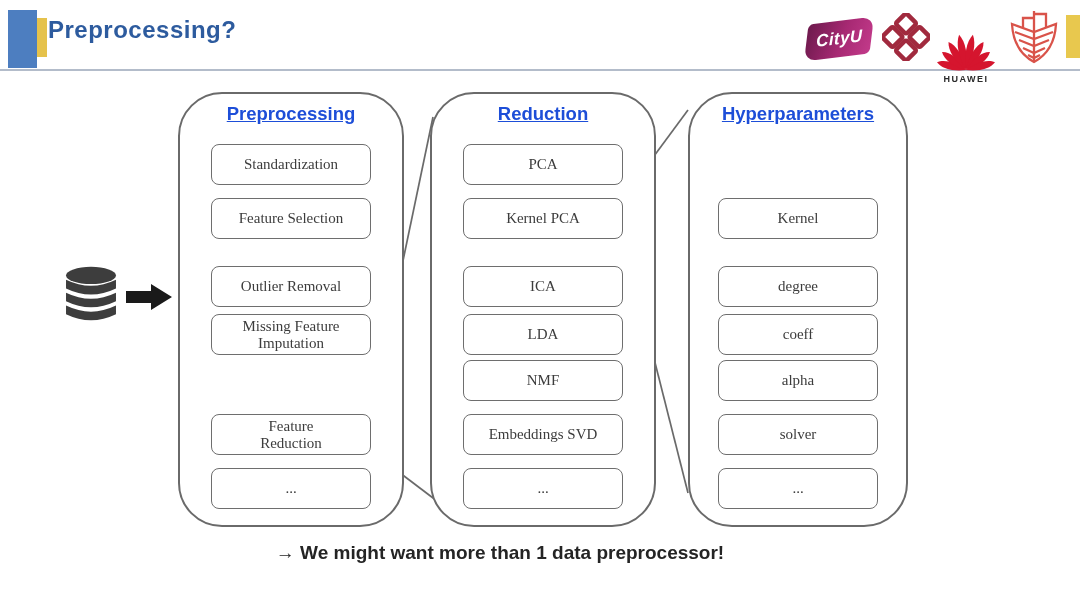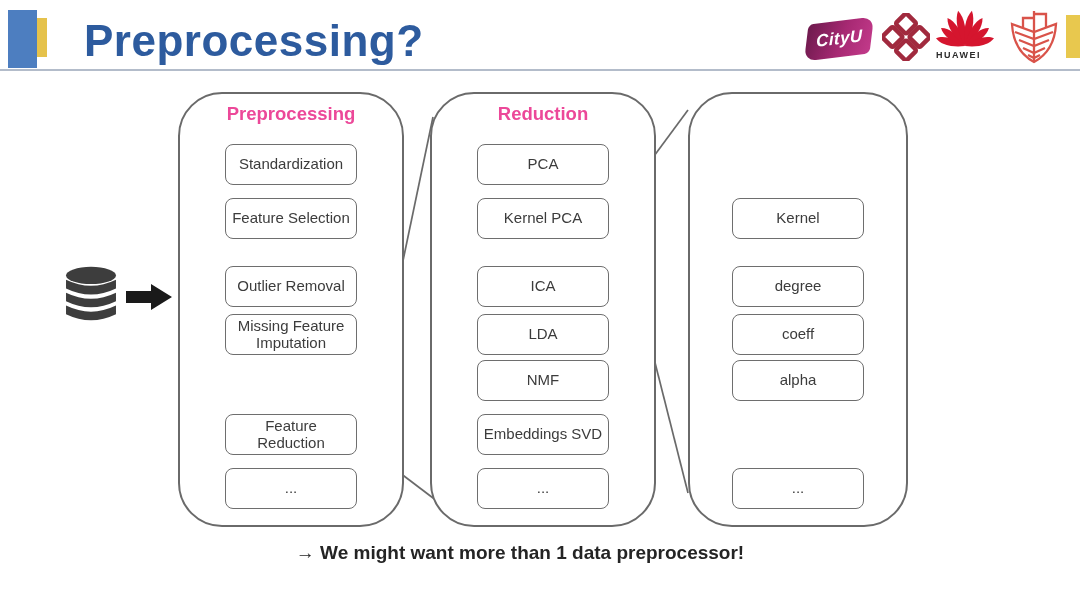--- a/index.html
+++ b/index.html
@@ -2,61 +2,61 @@
 <html><head>
 <meta charset="utf-8">
 <style>
   html,body{margin:0;padding:0;background:#fff;}
   .slide{position:relative;width:1080px;height:607px;background:#ffffff;overflow:hidden;
          font-family:"Liberation Sans",sans-serif;}
 
   
   .accent-yellow{position:absolute;left:36px;top:18px;width:11px;height:39px;background:#e5c24c;}
   .accent-blue{position:absolute;left:8px;top:10px;width:29px;height:58px;background:#4d7ec0;}
-  .slide-title{position:absolute;left:48px;top:16px;font-size:44px;font-weight:bold;
-               color:#2d5b9e;letter-spacing:.5px;padding-left:36px;}
+  .slide-title{position:absolute;left:48px;top:16px;font-size:24px;font-weight:bold;
+               color:#2d5b9e;letter-spacing:.5px;}
   .header-rule{position:absolute;left:0;top:69px;width:1080px;height:2px;background:#b3bcca;}
   .bar-right-yellow{position:absolute;left:1066px;top:15px;width:14px;height:43px;background:#e8c84e;}
 
   
   .logo{position:absolute;}
   .logo-cityu{left:806px;top:21px;width:66px;height:36px;
               background:linear-gradient(105deg,#6d1a4d 0%,#a72973 55%,#c23a8a 100%);
               transform:rotate(-7deg) skewX(-14deg);border-radius:5px 12px 5px 12px;
               display:flex;align-items:center;justify-content:center;}
   .logo-cityu span{color:#fff;font-weight:bold;font-style:italic;font-size:17px;
                    transform:skewX(8deg);letter-spacing:.5px;}
   .logo-polyu{left:882px;top:13px;width:48px;height:48px;}
-  .logo-huawei{left:936px;top:4px;width:60px;height:56px;}
+  .logo-huawei{left:936px;top:28px;width:60px;height:56px;text-align:center;}
   .huawei-word{font-size:9px;font-weight:bold;letter-spacing:1.5px;color:#2b2b2b;margin-top:-2px;}
   .logo-ship{left:1008px;top:8px;width:52px;height:58px;}
 
   
   .db-icon{position:absolute;left:62px;top:266px;width:58px;height:62px;}
   .flow-arrow{position:absolute;left:126px;top:282px;width:47px;height:30px;}
 
   
   .col{position:absolute;top:92px;height:435px;border:2px solid #6a6a6a;border-radius:44px;
        background:#fff;box-sizing:border-box;}
   .col-1{left:178px;width:226px;}
   .col-2{left:430px;width:226px;}
   .col-3{left:688px;width:220px;}
-  .col-title{text-align:center;margin-top:9px;font-size:18.5px;font-weight:bold;color:#ec4899;}
-  .box{position:absolute;left:50%;transform:translateX(-50%);width:132px;height:41px;
+  .col-title{text-align:center;margin-top:9px;font-size:18.5px;font-weight:bold;color:#1d4ed8;text-decoration:underline;}
+  .box{position:absolute;left:50%;transform:translateX(-50%);width:160px;height:41px;
        border:1.6px solid #6e6e6e;border-radius:8px;background:#fff;box-sizing:border-box;
        display:flex;align-items:center;justify-content:center;text-align:center;
-       font-size:15px;color:#3c3c3c;line-height:1.12;white-space:pre-line;}
+       font-size:15px;color:#3c3c3c;line-height:1.12;white-space:pre-line;font-family:Liberation Serif, serif;}
   .b0{top:50px}.b1{top:104px}.b2{top:172px}.b3{top:220px}.b4{top:266px}.b5{top:320px}.b6{top:374px}
 
   
   .connectors{position:absolute;left:0;top:0;width:1080px;height:607px;pointer-events:none;}
 
   
   .footer-note{position:absolute;left:0;top:542px;width:1000px;text-align:center;
-               font-size:19px;font-weight:bold;color:#242424;margin-left:20px;}
+               font-size:19px;font-weight:bold;color:#242424;}
 </style>
 </head>
 <body>
 
 <div class="slide">
 
   <div class="accent-yellow"></div>
   <div class="accent-blue"></div>
   <div class="slide-title">Preprocessing?</div>
   <div class="header-rule"></div>
@@ -149,22 +149,24 @@
     <div class="box b0">PCA</div>
     <div class="box b1">Kernel PCA</div>
     <div class="box b2">ICA</div>
     <div class="box b3">LDA</div>
     <div class="box b4">NMF</div>
     <div class="box b5">Embeddings SVD</div>
     <div class="box b6">...</div>
   </div>
 
   <div class="col col-3">
+    <div class="col-title">Hyperparameters</div>
     <div class="box b1">Kernel</div>
     <div class="box b2">degree</div>
     <div class="box b3">coeff</div>
     <div class="box b4">alpha</div>
+    <div class="box b5">solver</div>
     <div class="box b6">...</div>
   </div>
 
   <div class="footer-note">→ We might want more than 1 data preprocessor!</div>
 
 </div>
 
 </body></html>

